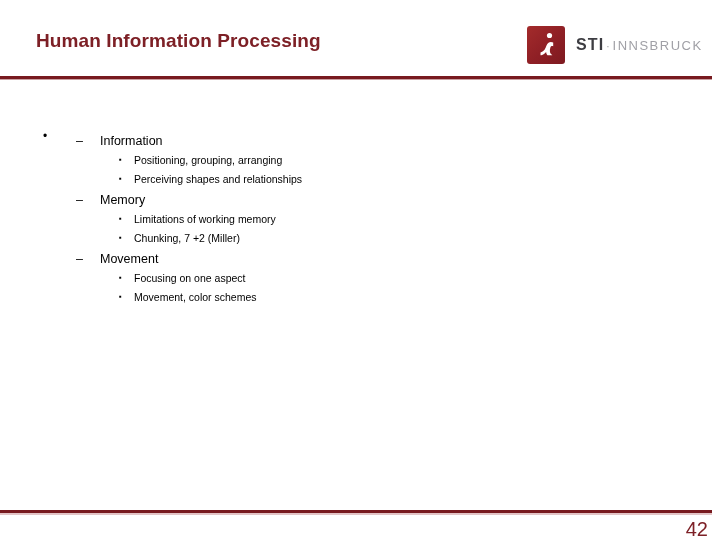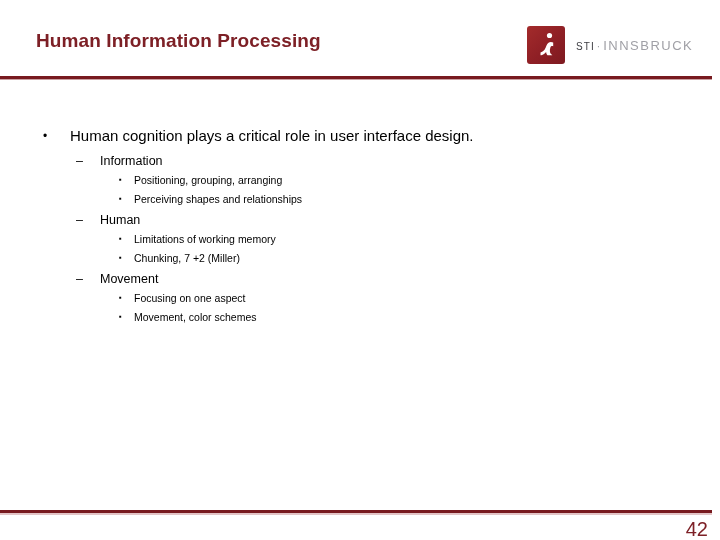--- a/index.html
+++ b/index.html
@@ -51,22 +51,22 @@
     left: 0;
     top: 0;
   }
   .logo-text {
     margin-left: 11px;
     display: flex;
     align-items: baseline;
     white-space: nowrap;
   }
   .logo-sti {
-    font-size: 10px;
-    font-weight: normal;
+    font-size: 16px;
+    font-weight: bold;
     color: #3d3d42;
     letter-spacing: 1.1px;
   }
   .logo-sep {
     font-size: 10px;
     color: #9a9aa0;
     margin: 0 3px 0 2px;
   }
   .logo-innsbruck {
     font-size: 13px;
@@ -194,39 +194,38 @@
     </div>
   </div>
 
   <div class="rule-top"></div>
   <div class="rule-top-sub"></div>
 
   <div class="content">
 
     <div class="lvl1">
       <span class="mk">•</span>
-      <span>Human cognition plays a critical role in user interface design.</span>
     </div>
 
     <div class="lvl2">
       <span class="mk">–</span>
       <span>Information</span>
     </div>
     <div class="lvl3">
       <span class="mk">▪</span>
       <span>Positioning, grouping, arranging</span>
     </div>
     <div class="lvl3">
       <span class="mk">▪</span>
       <span>Perceiving shapes and relationships</span>
     </div>
 
     <div class="lvl2">
       <span class="mk">–</span>
-      <span>Human</span>
+      <span>Memory</span>
     </div>
     <div class="lvl3">
       <span class="mk">▪</span>
       <span>Limitations of working memory</span>
     </div>
     <div class="lvl3">
       <span class="mk">▪</span>
       <span>Chunking, 7 +2 (Miller)</span>
     </div>
 

